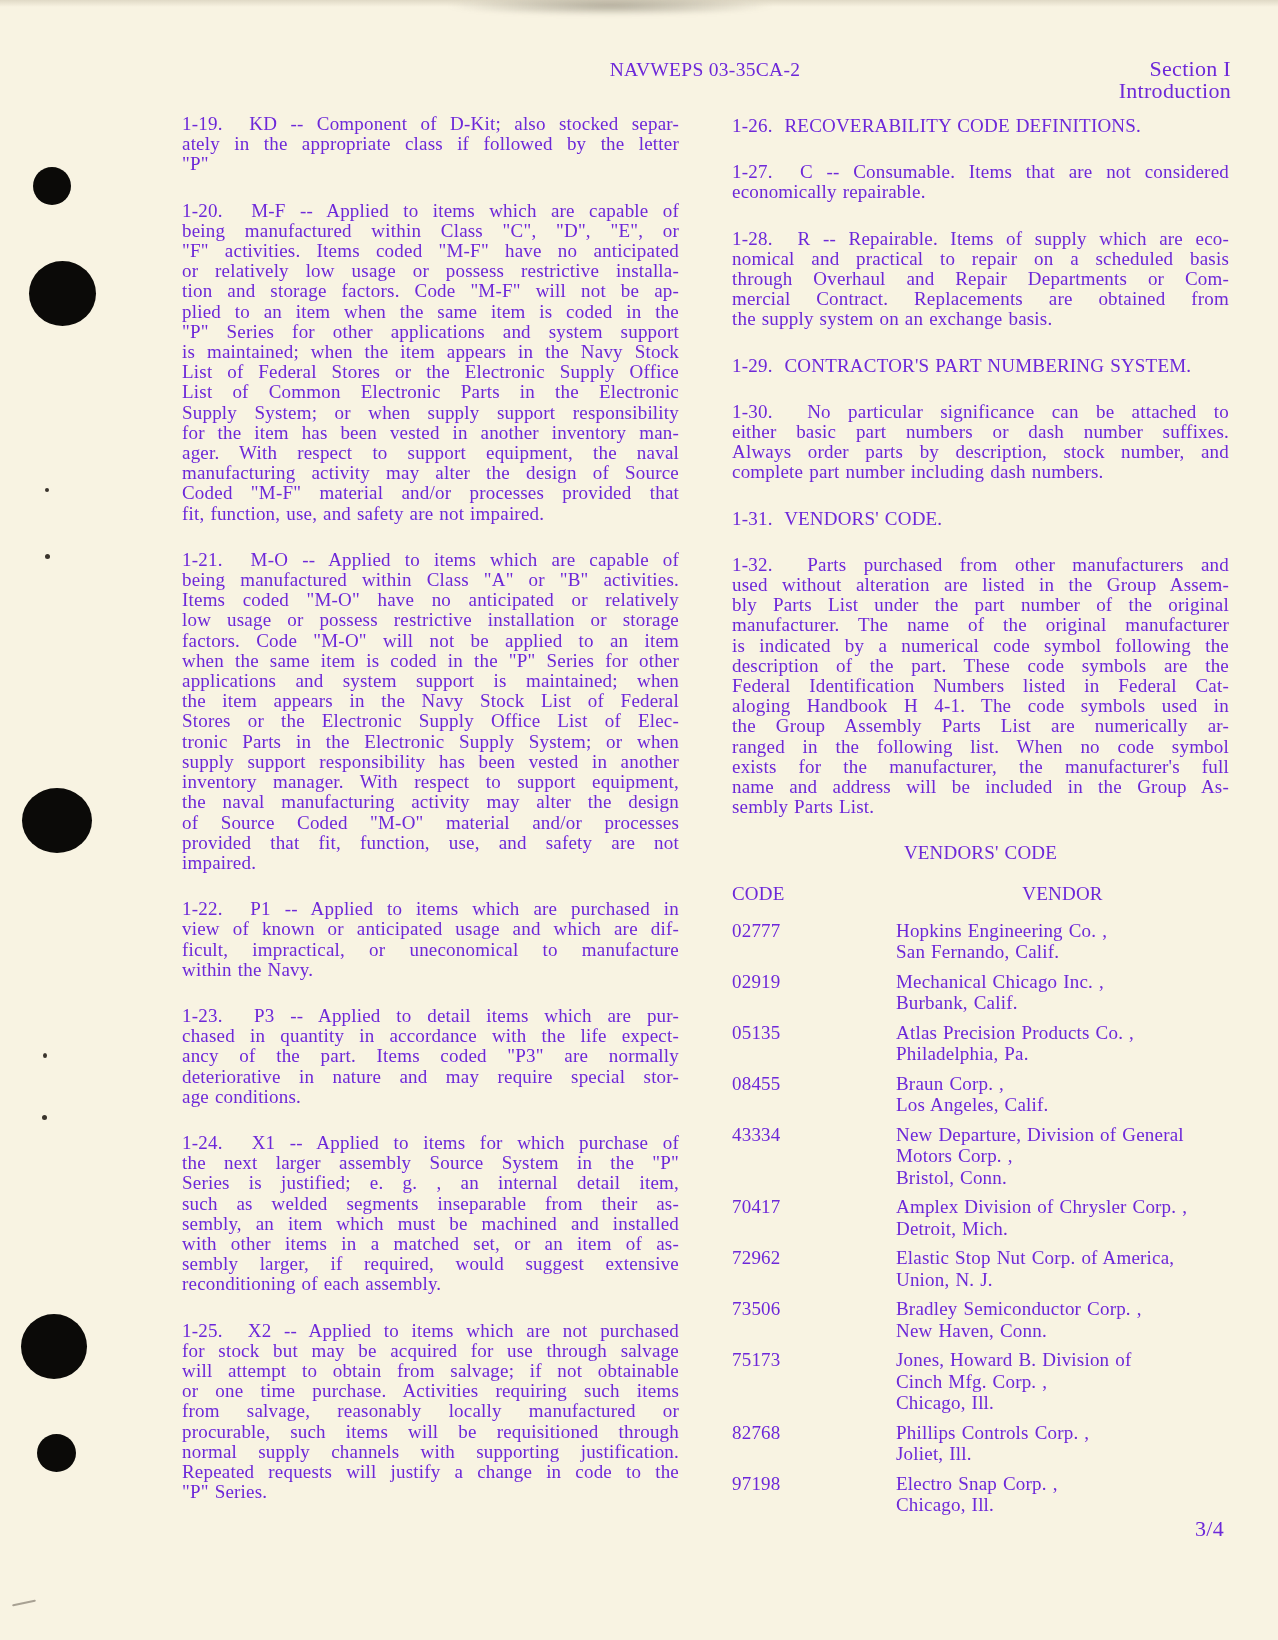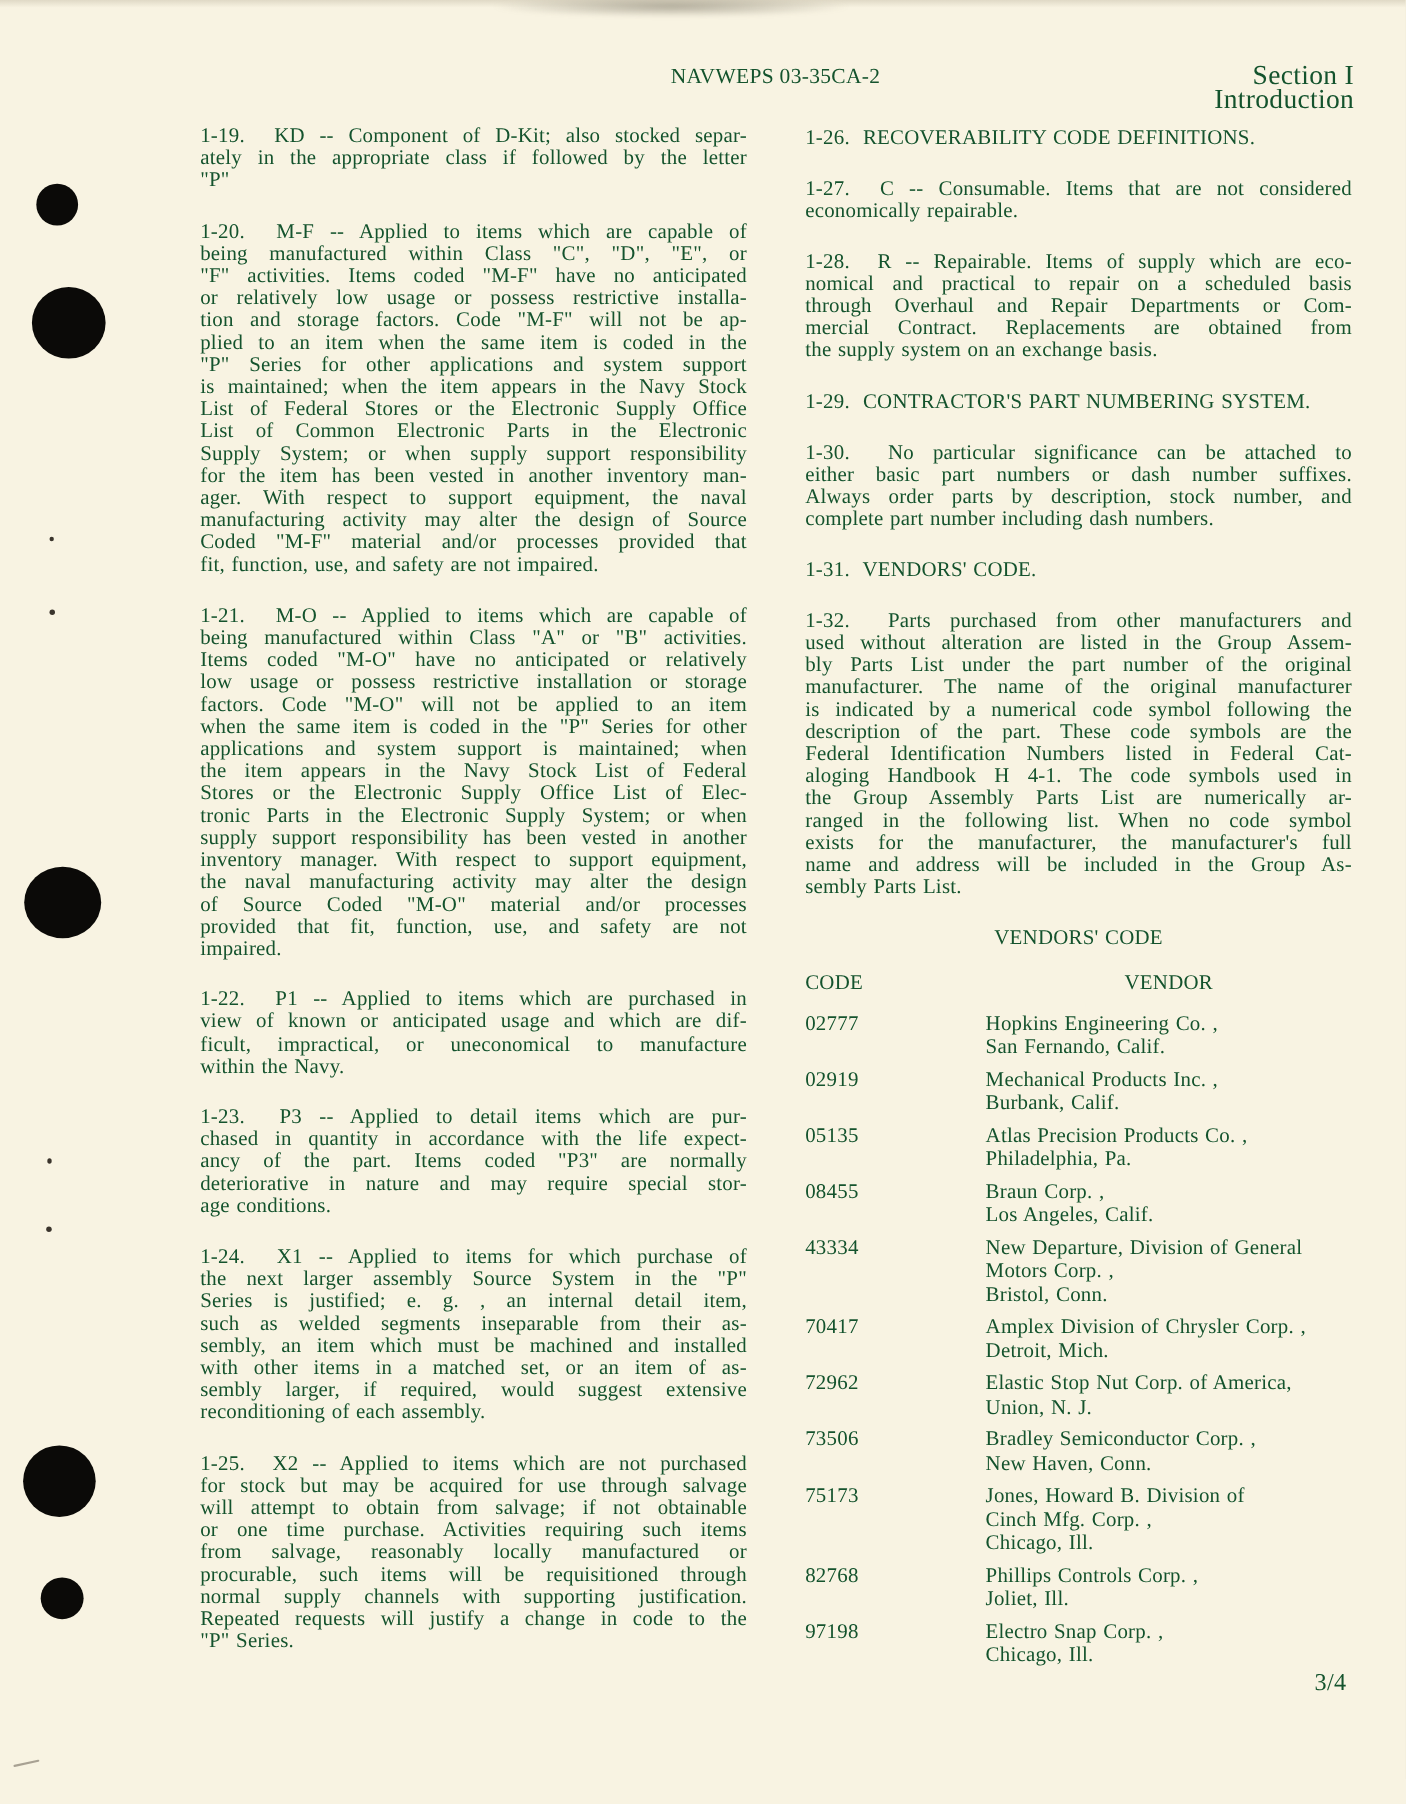--- a/index.html
+++ b/index.html
@@ -3,40 +3,40 @@
 <meta charset="utf-8">
 <style>
   html,body{margin:0;padding:0;}
   body{background:#efe9d6;}
   .page{
     position:relative;
     width:1278px;height:1640px;
     background:#f8f3e2;
     overflow:hidden;
     font-family:"Liberation Serif","DejaVu Serif",serif;
-    color:#14532d;
+    color:#6d28d9;
   }
   
   .top-edge{
     position:absolute;left:0;top:0;width:100%;height:7px;
     background:linear-gradient(rgba(160,150,125,0.28),rgba(160,150,125,0));
   }
   .smudge{
     position:absolute;left:440px;top:-4px;width:340px;height:20px;
     background:radial-gradient(ellipse at center,rgba(110,104,88,0.5),rgba(110,104,88,0) 68%);
     filter:blur(2px);
   }
   
   .doc-num{
     position:absolute;left:182px;top:59px;width:1046px;
     text-align:center;font-size:19.5px;letter-spacing:.3px;
   }
   .section-block{
     position:absolute;right:47px;top:58px;
-    text-align:right;font-size:25px;line-height:22px;letter-spacing:.3px;
+    text-align:right;font-size:22px;line-height:22px;letter-spacing:.3px;
   }
   
   .col{
     position:absolute;width:497px;
     font-size:19px;line-height:20.2px;
     letter-spacing:.2px;word-spacing:1px;
   }
   .col-left{left:182px;top:114px;}
   .col-right{left:732px;top:116px;}
   .para{margin:0 0 26px 0;}
@@ -210,21 +210,21 @@
       <div class="vendor-row">
         <div class="vr-code">02777</div>
         <div class="vr-vendor">
           <div class="vline">Hopkins Engineering Co. ,</div>
           <div class="vline">San Fernando, Calif.</div>
         </div>
       </div>
       <div class="vendor-row">
         <div class="vr-code">02919</div>
         <div class="vr-vendor">
-          <div class="vline">Mechanical Products Inc. ,</div>
+          <div class="vline">Mechanical Chicago Inc. ,</div>
           <div class="vline">Burbank, Calif.</div>
         </div>
       </div>
       <div class="vendor-row">
         <div class="vr-code">05135</div>
         <div class="vr-vendor">
           <div class="vline">Atlas Precision Products Co. ,</div>
           <div class="vline">Philadelphia, Pa.</div>
         </div>
       </div>

